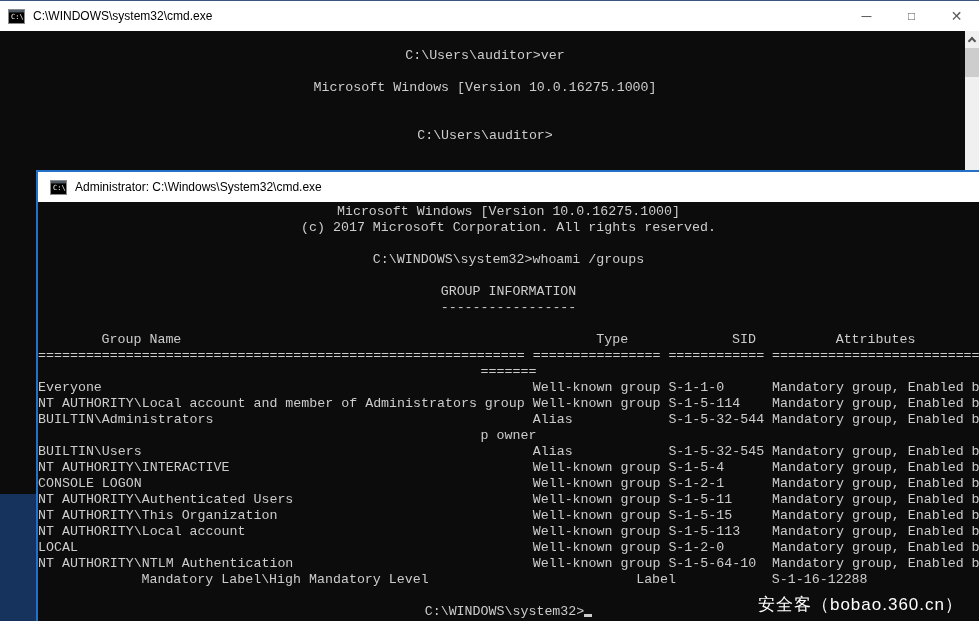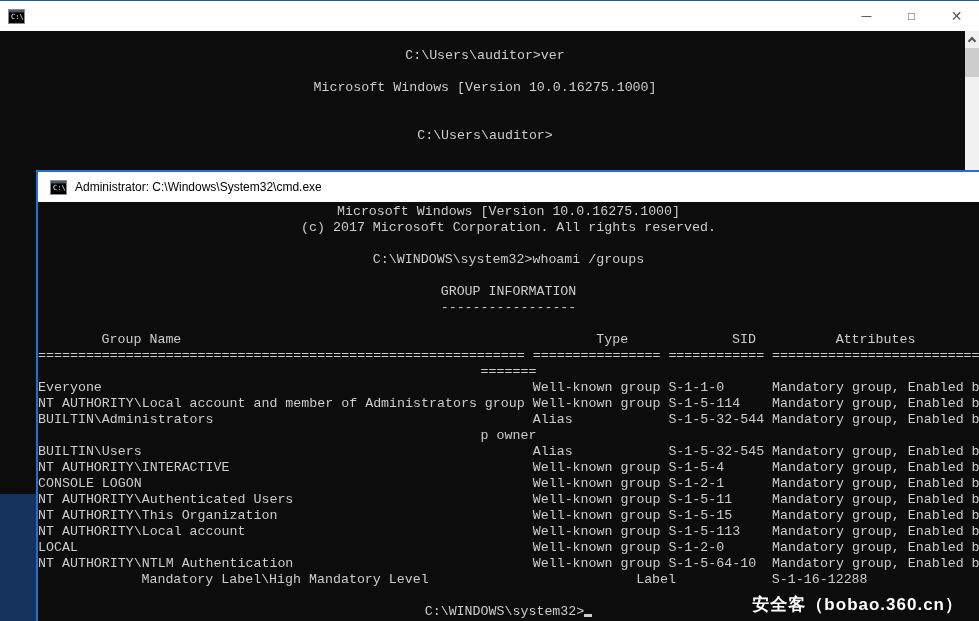--- a/index.html
+++ b/index.html
@@ -107,34 +107,35 @@
     display: inline-block;
     width: 8px; height: 12px;
     border-bottom: 3px solid #cccccc;
     vertical-align: -2px;
   }
 
   
   #watermark {
     position: absolute; right: 16px; top: 593px;
     z-index: 3;
-    color: #ffffff; font-size: 17px; font-weight: bold;
+    color: #ffffff; font-size: 17px; font-weight: normal;
     letter-spacing: 1px;
     white-space: nowrap;
   }
 </style>
 </head>
 <body>
 
 <div class="window" id="bg-window">
   <div class="titlebar">
     <span class="cmd-icon">
         <span class="icon-bar"></span>
         <span class="icon-glyph">C:\.</span>
       </span>
+    <span class="title-text">C:\WINDOWS\system32\cmd.exe</span>
     <span class="controls">
       <span class="ctrl minimize">─</span>
       <span class="ctrl maximize">□</span>
       <span class="ctrl close">✕</span>
     </span>
   </div>
   <div class="term" id="bg-term"><div class="tl">C:\Users\auditor&gt;ver</div><div class="tl"></div><div class="tl">Microsoft Windows [Version 10.0.16275.1000]</div><div class="tl"></div><div class="tl"></div><div class="tl">C:\Users\auditor&gt;</div></div>
   <div id="bg-scrollbar">
     <div class="sb-arrow">
         <span class="chev"></span>

